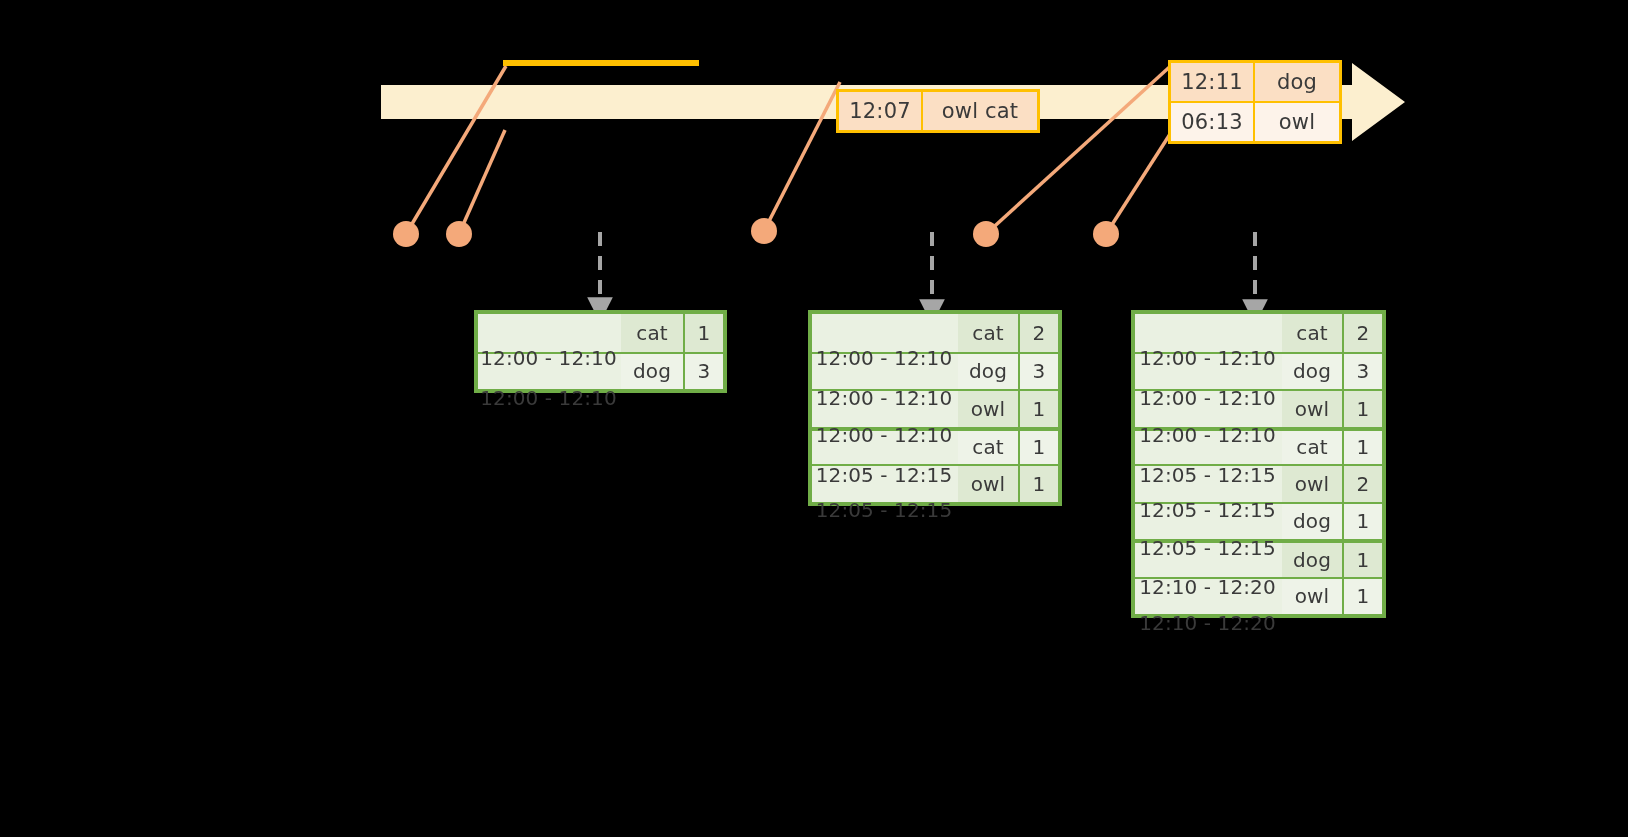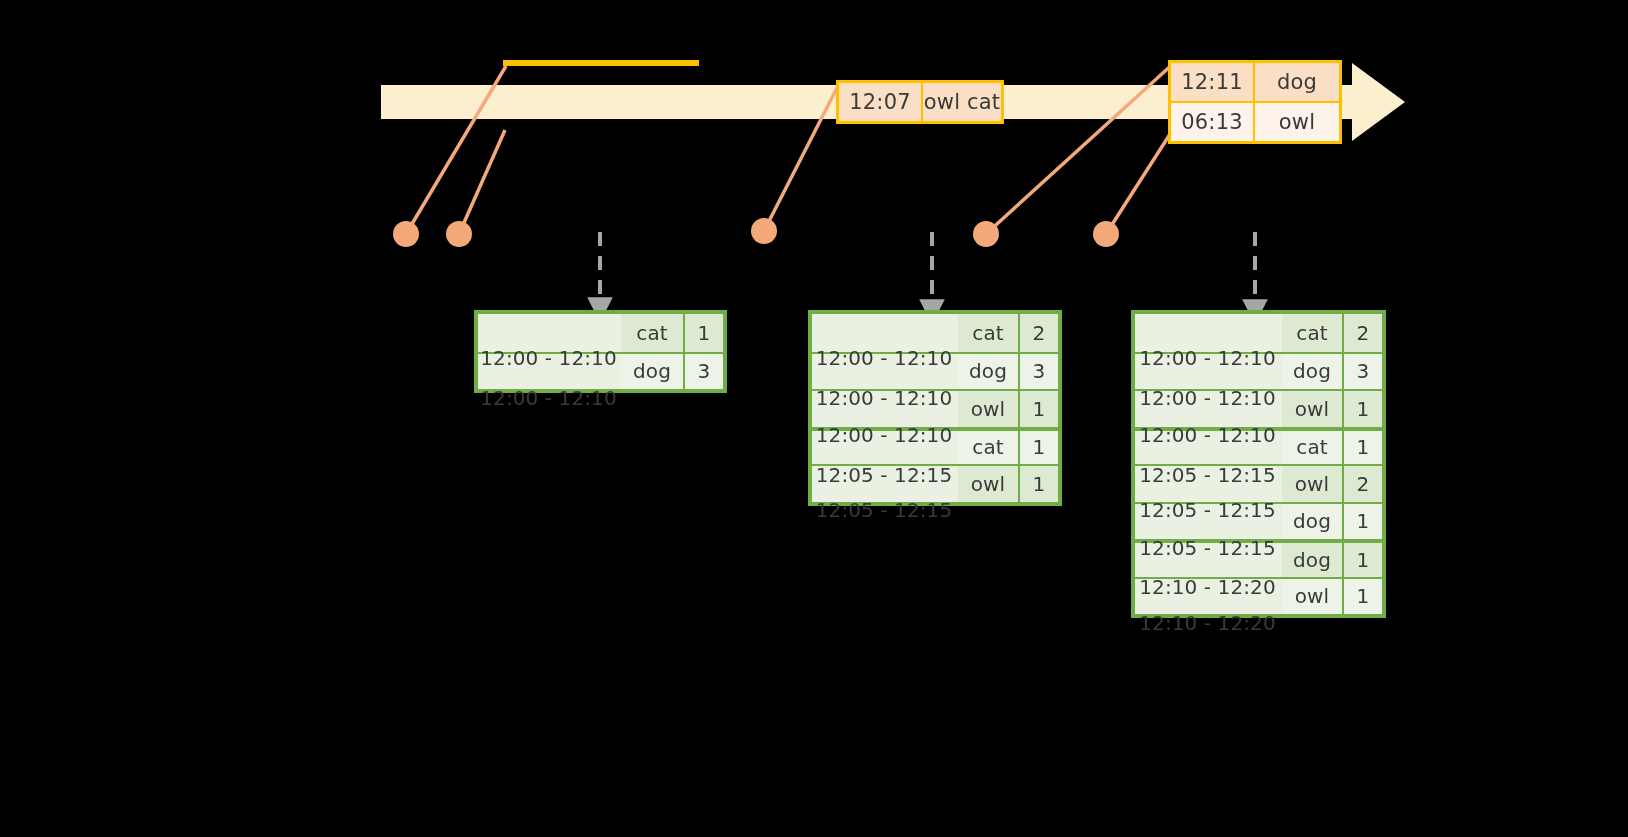--- a/index.html
+++ b/index.html
@@ -147,21 +147,21 @@
     <g id="arrow-layer">
         <line x1="600" y1="232" x2="600" y2="310" stroke="#A6A6A6" stroke-width="4" stroke-dasharray="14 10" marker-end="url(#dashArrow)"></line>
         <line x1="932" y1="232" x2="932" y2="312" stroke="#A6A6A6" stroke-width="4" stroke-dasharray="14 10" marker-end="url(#dashArrow)"></line>
         <line x1="1255" y1="232" x2="1255" y2="312" stroke="#A6A6A6" stroke-width="4" stroke-dasharray="14 10" marker-end="url(#dashArrow)"></line>
       </g>
   </svg>
 
   <div class="event-box" id="event-box-0" style="left:503px; top:60px; width:196px;">
     </div>
 
-  <div class="event-box" id="event-box-1" style="left:836px; top:80px; width:168px;">
+  <div class="event-box" id="event-box-1" style="left:836px; top:89px; width:204px;">
       <div class="event-row shaded">
         <div class="ev-cell ev-time">12:07</div>
         <div class="ev-cell ev-words">owl cat</div>
       </div>
     </div>
 
   <div class="event-box" id="event-box-2" style="left:1168px; top:60px; width:174px;">
       <div class="event-row shaded">
         <div class="ev-cell ev-time">12:11</div>
         <div class="ev-cell ev-words">dog</div>

